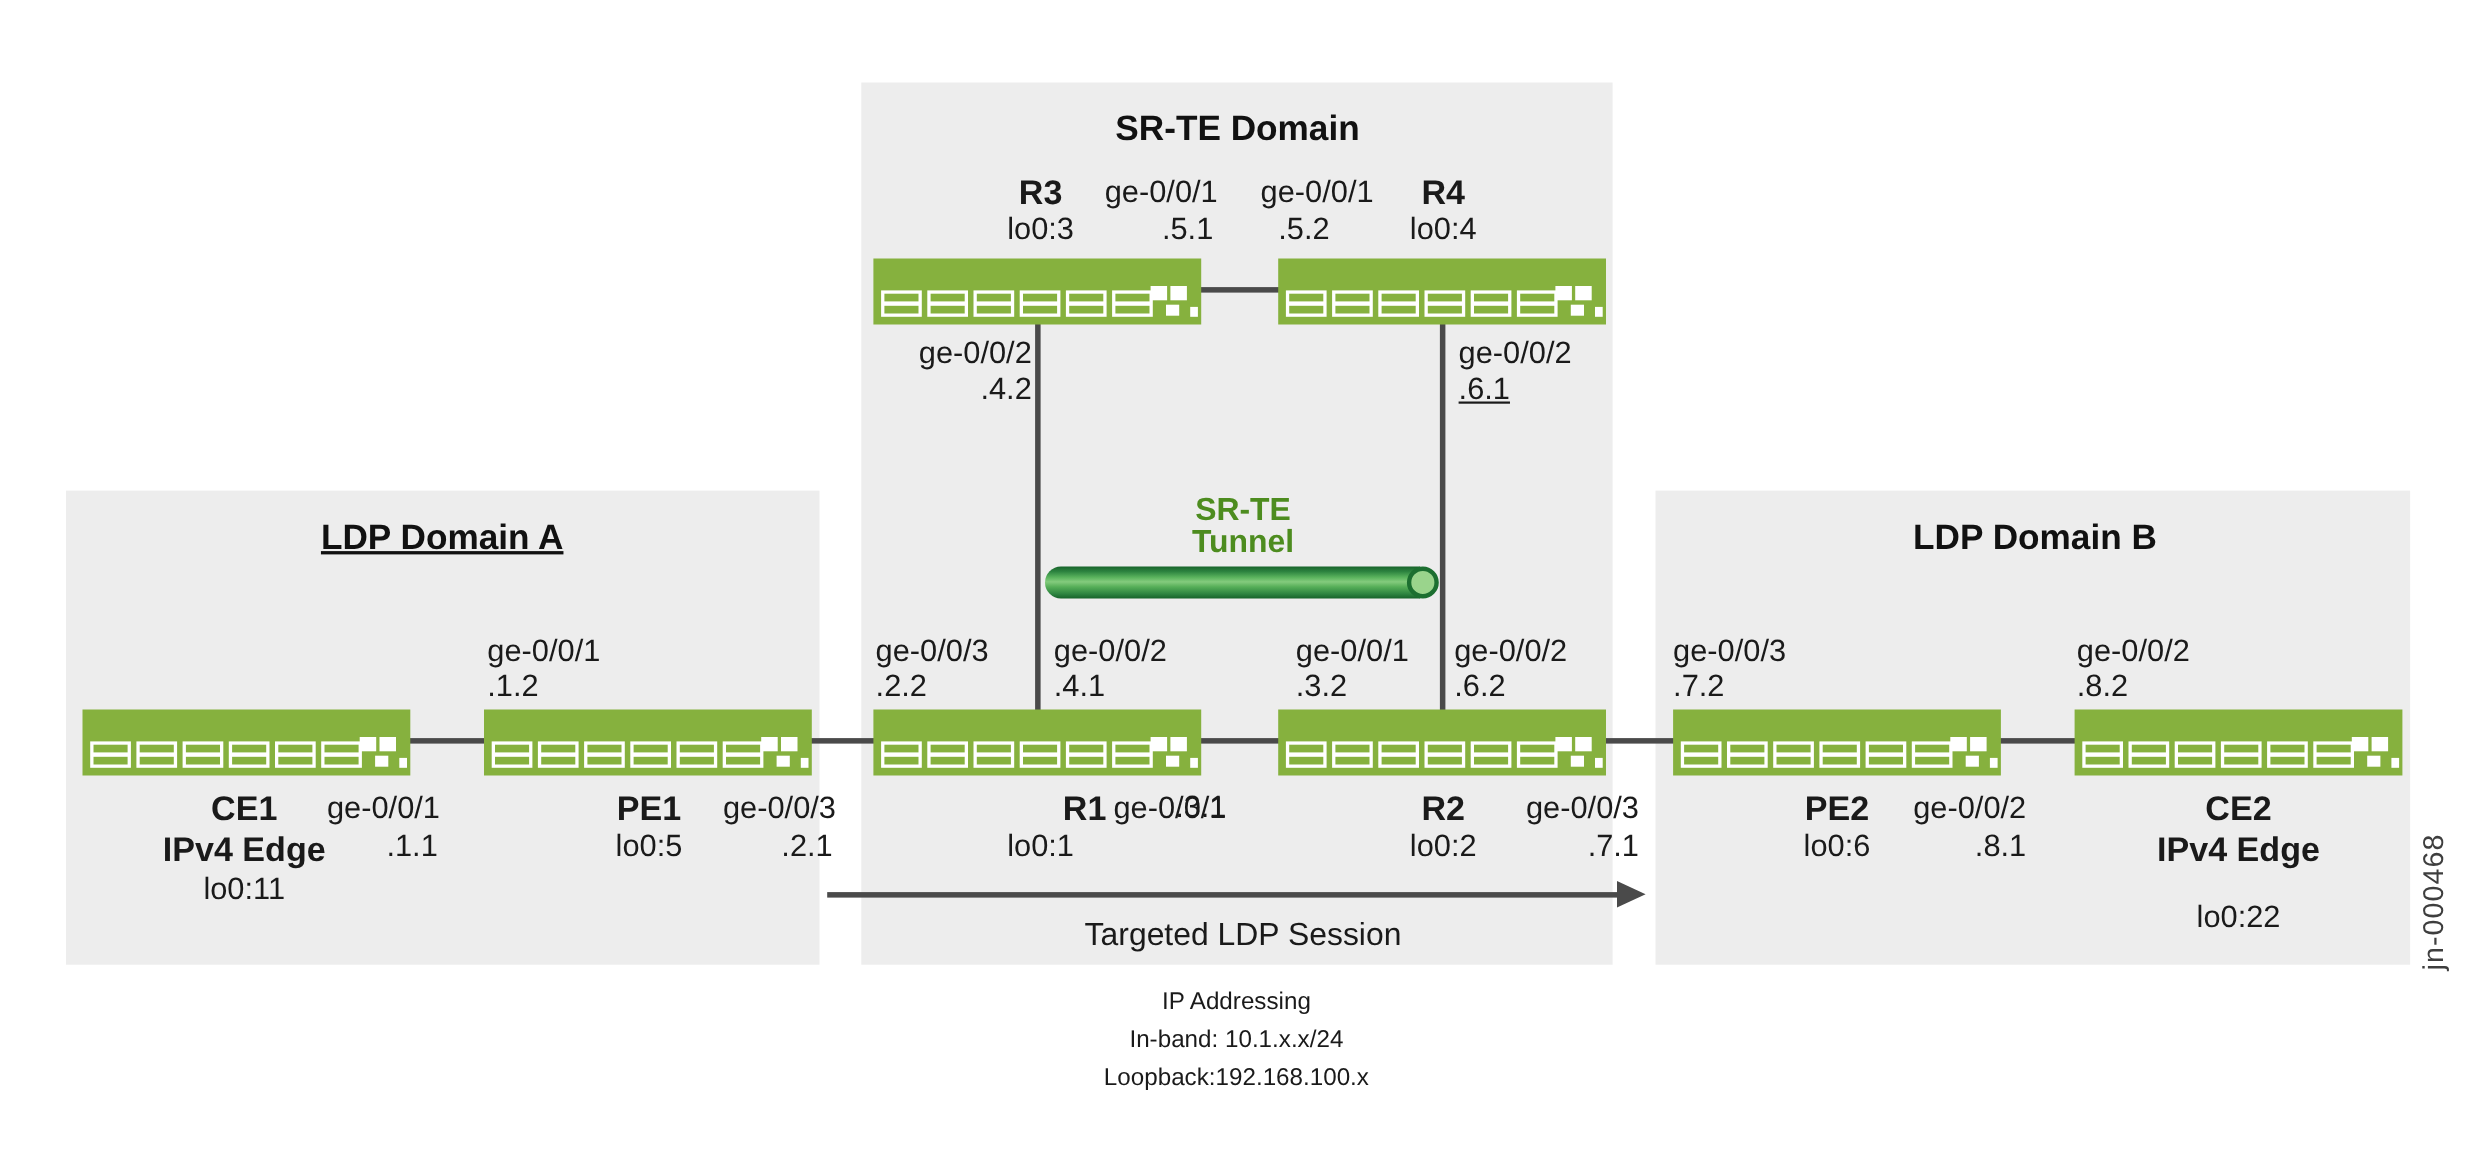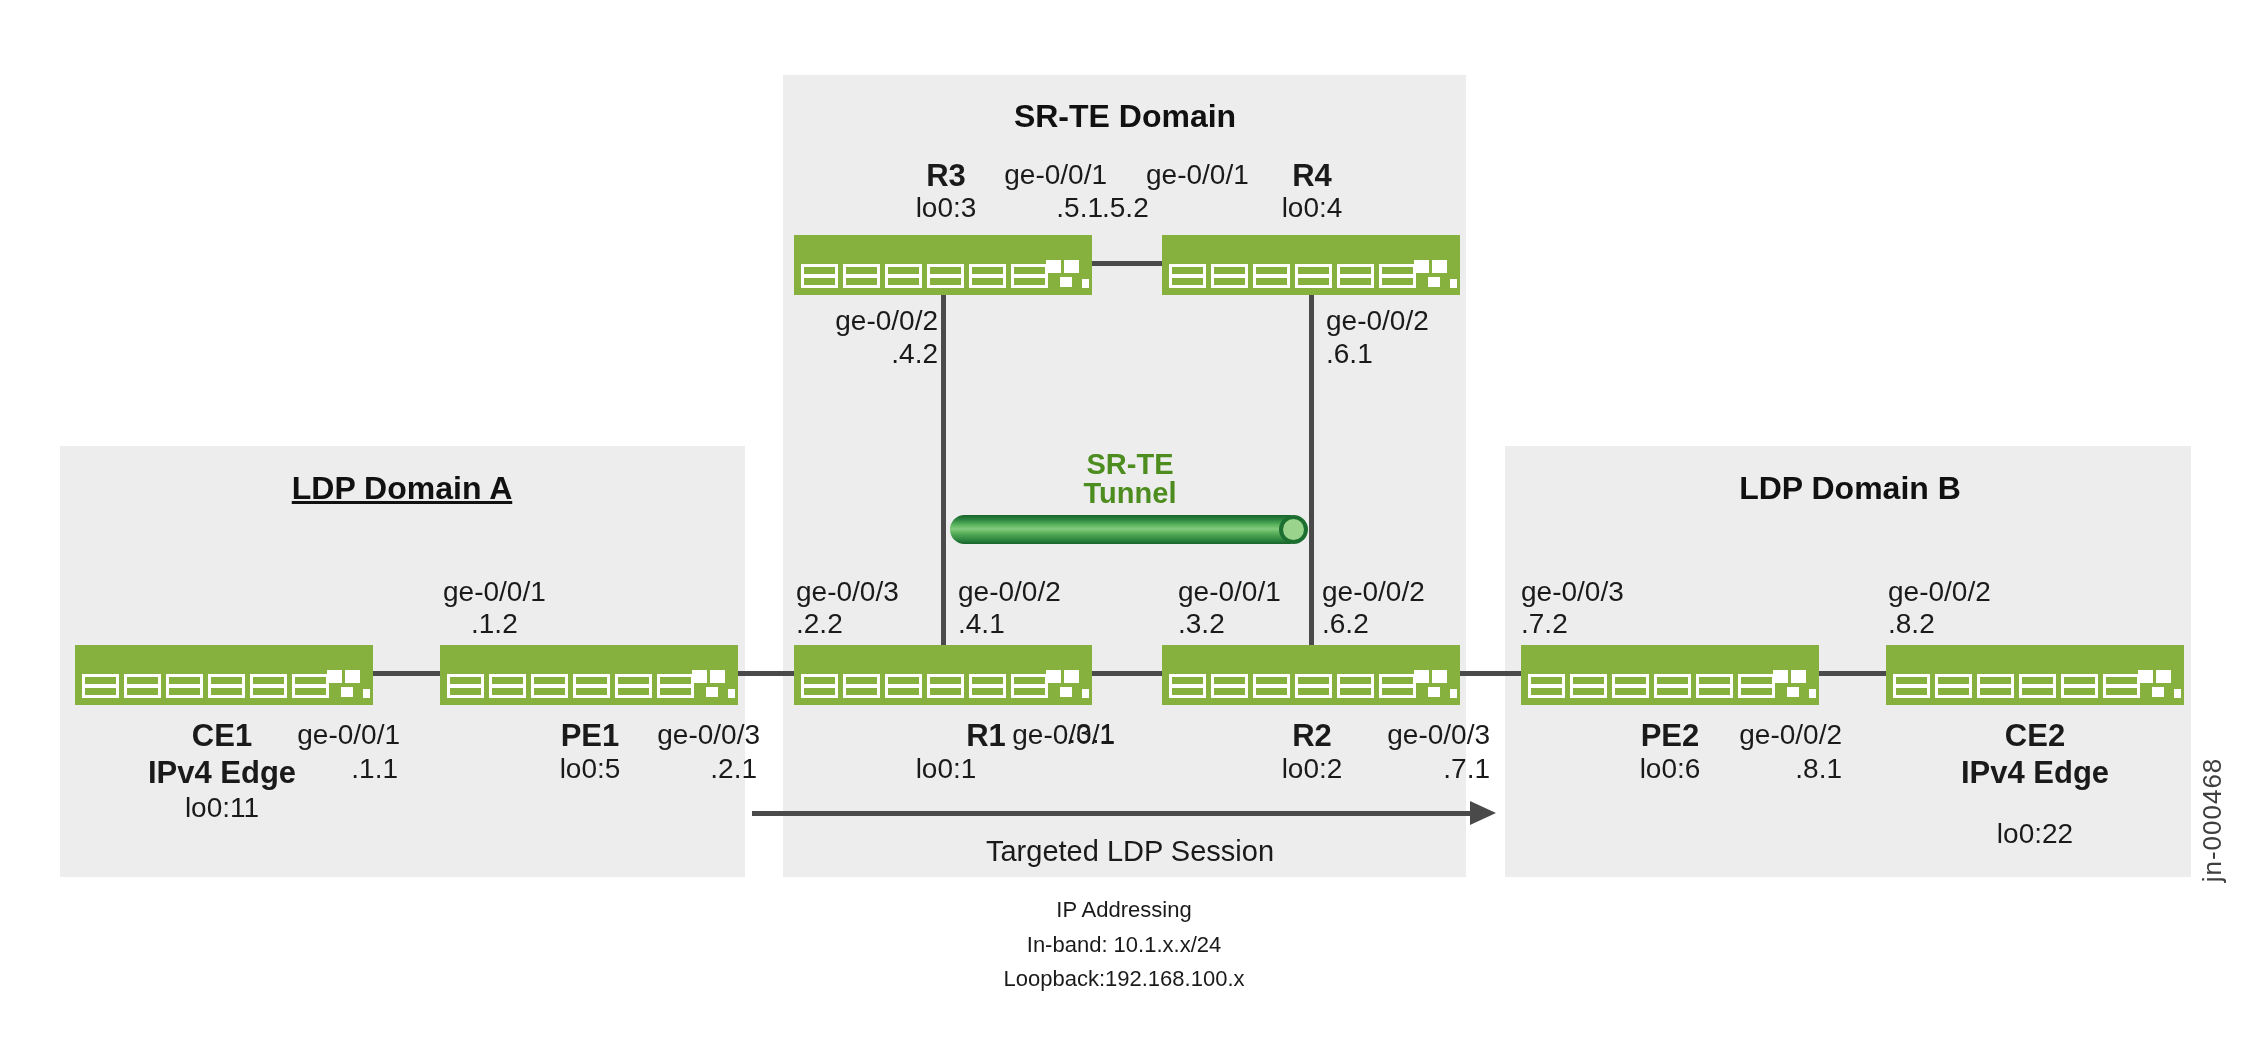--- a/index.html
+++ b/index.html
@@ -207,29 +207,29 @@
       <div class="sq" style="left: 252px; top: 25px; width: 15px; height: 13px;"></div>
       <div class="sq" style="left: 270px; top: 25px; width: 15px; height: 13px;"></div>
       <div class="sq" style="left: 266px; top: 42px; width: 12px; height: 10px;"></div>
       <div class="sq" style="left: 288px; top: 44px; width: 7px; height: 9px;"></div>
     </div>
     <div class="lbl a-c bold" style="left: 946px; top: 175px;">R3</div>
     <div class="lbl a-c" style="left: 946px; top: 208px;">lo0:3</div>
     <div class="lbl a-r" style="left: 1107px; top: 175px;">ge-0/0/1</div>
     <div class="lbl a-r" style="left: 1103px; top: 208px;">.5.1</div>
     <div class="lbl a-l" style="left: 1146px; top: 175px;">ge-0/0/1</div>
-    <div class="lbl a-l" style="left: 1102px; top: 208px;">.5.2</div>
+    <div class="lbl a-l" style="left: 1162px; top: 208px;">.5.2</div>
     <div class="lbl a-c bold" style="left: 1312px; top: 175px;">R4</div>
     <div class="lbl a-c" style="left: 1312px; top: 208px;">lo0:4</div>
     <div class="lbl a-r" style="left: 938px; top: 321px;">ge-0/0/2</div>
     <div class="lbl a-r" style="left: 938px; top: 354px;">.4.2</div>
     <div class="lbl a-l" style="left: 1326px; top: 321px;">ge-0/0/2</div>
-    <div class="lbl a-l" style="left: 1326px; top: 354px;">.6.1</div>
+    <div class="lbl a-l" style="left: 1326px; top: 354px; text-decoration: underline;">.6.1</div>
     <div class="lbl a-l" style="left: 443px; top: 592px;">ge-0/0/1</div>
-    <div class="lbl a-l" style="left: 443px; top: 624px; margin-left: 28px;">.1.2</div>
+    <div class="lbl a-l" style="left: 443px; top: 624px;">.1.2</div>
     <div class="lbl a-l" style="left: 796px; top: 592px;">ge-0/0/3</div>
     <div class="lbl a-l" style="left: 796px; top: 624px;">.2.2</div>
     <div class="lbl a-l" style="left: 958px; top: 592px;">ge-0/0/2</div>
     <div class="lbl a-l" style="left: 958px; top: 624px;">.4.1</div>
     <div class="lbl a-l" style="left: 1178px; top: 592px;">ge-0/0/1</div>
     <div class="lbl a-l" style="left: 1178px; top: 624px;">.3.2</div>
     <div class="lbl a-l" style="left: 1322px; top: 592px;">ge-0/0/2</div>
     <div class="lbl a-l" style="left: 1322px; top: 624px;">.6.2</div>
     <div class="lbl a-l" style="left: 1521px; top: 592px;">ge-0/0/3</div>
     <div class="lbl a-l" style="left: 1521px; top: 624px;">.7.2</div>

